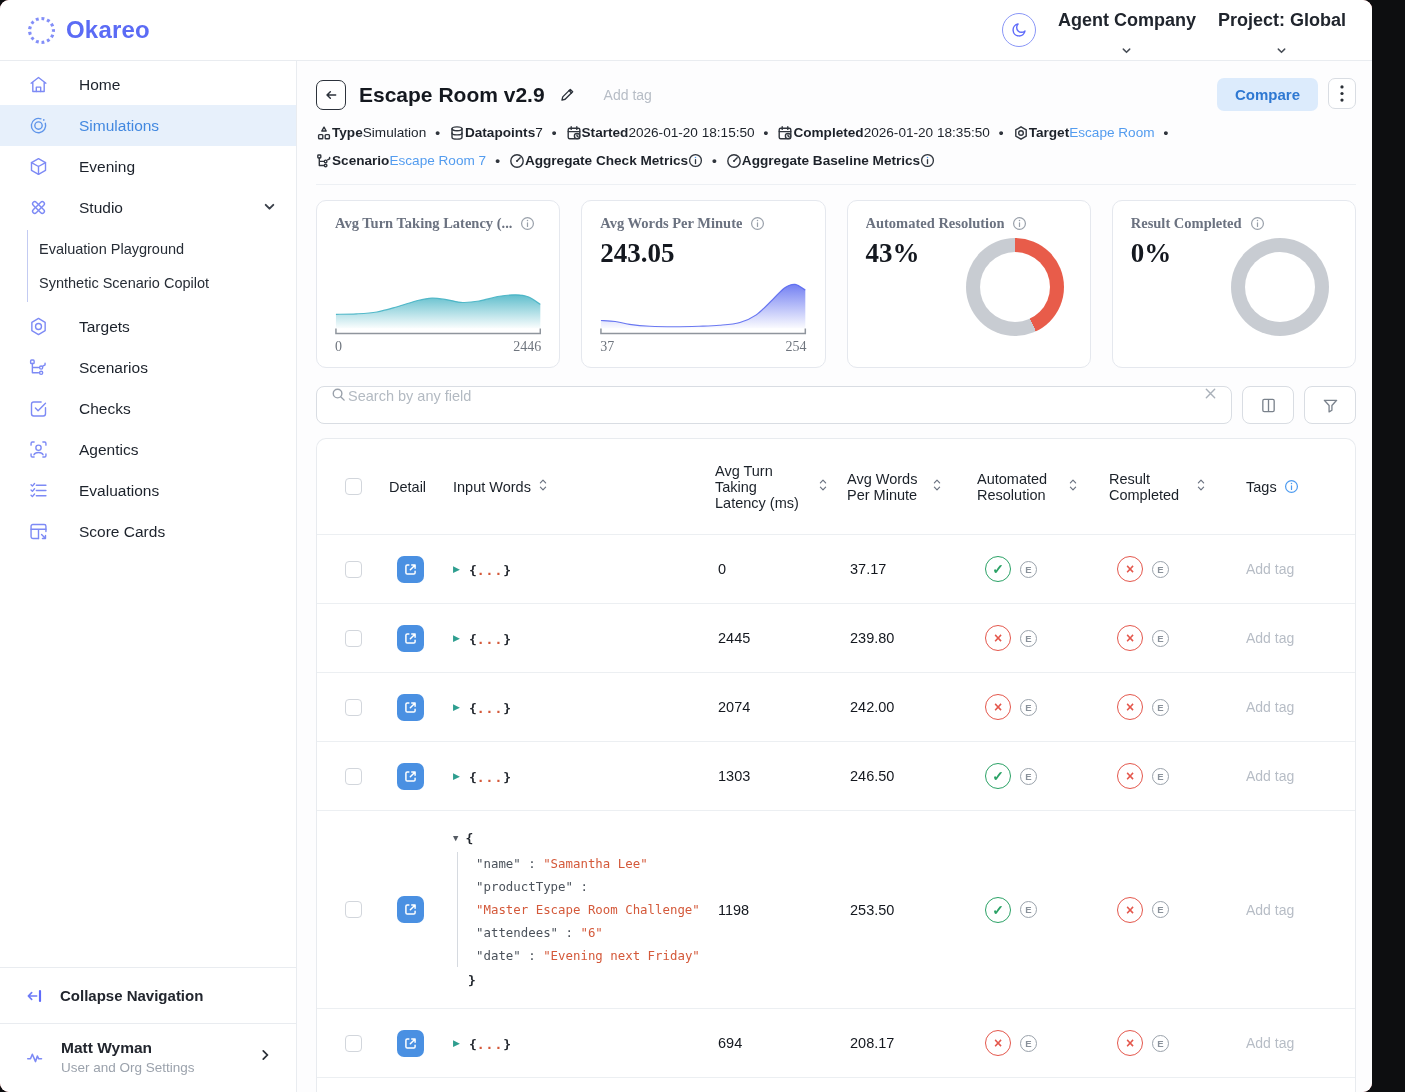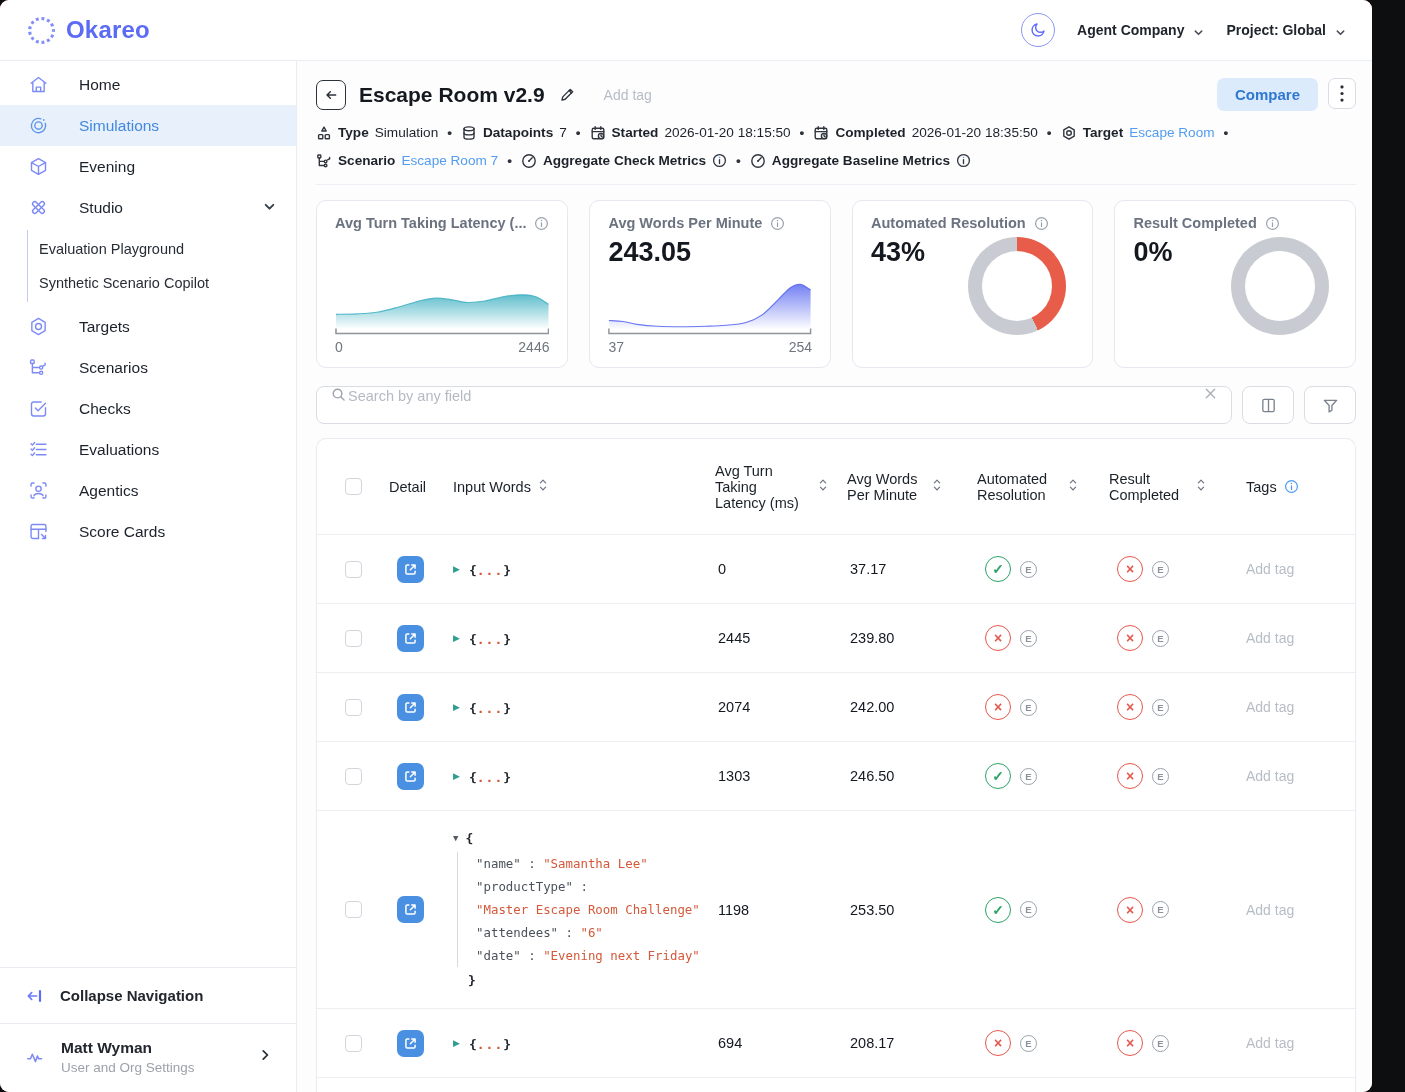--- a/index.html
+++ b/index.html
@@ -6,21 +6,21 @@
   *{box-sizing:border-box;}
   .app{width:1372px;height:1092px;background:#fca5a5;border-radius:9px;overflow:hidden;display:flex;flex-direction:column;}
 
   
   .topbar{height:61px;flex:0 0 61px;display:flex;align-items:center;padding:0 26px 0 28px;border-bottom:1px solid #e9ecf0;background:#fff;}
   .brand{display:flex;align-items:center;gap:11px;}
   .brand-mark{width:27px;height:27px;border-radius:50%;border:3px dotted #6d7bf7;opacity:.85;}
   .brand-name{font-size:24px;font-weight:800;color:#5b6bf5;letter-spacing:.2px;}
   .topbar-right{margin-left:auto;display:flex;align-items:center;gap:22px;}
   .moon-btn{width:34px;height:34px;border-radius:50%;border:1.6px solid #8a97f7;background:#fff;display:flex;align-items:center;justify-content:center;cursor:pointer;}
-  .menu-chip{display:flex;align-items:center;gap:9px;font-size:14px;font-weight:600;color:#20252d;cursor:pointer;}
+  .menu-chip{display:flex;align-items:center;gap:9px;font-size:18px;font-weight:600;color:#20252d;cursor:pointer;flex-direction:column;}
   .chev{width:11px;height:11px;}
 
   
   .shell{flex:1;display:flex;min-height:0;}
 
   
   .sidebar{width:297px;flex:0 0 297px;border-right:1px solid #e9ecf0;display:flex;flex-direction:column;background:#fff;}
   .nav{padding-top:3px;}
   .nav-item{height:41px;display:flex;align-items:center;gap:30px;padding-left:28px;padding-right:20px;font-size:15.5px;color:#1c222b;cursor:pointer;}
   .nav-item .nicon{width:21px;height:21px;flex:0 0 21px;display:flex;align-items:center;justify-content:center;}
@@ -46,31 +46,31 @@
   .page-title{font-size:21px;font-weight:700;color:#14181f;}
   .edit-btn{background:none;border:none;padding:0;cursor:pointer;display:flex;}
   .addtag-top{font-size:14px;color:#b7bdc6;margin-left:14px;cursor:pointer;}
   .mh-actions{margin-left:auto;display:flex;gap:10px;}
   .compare-btn{background:#dcebfc;color:#2e78d2;border:none;border-radius:7px;font-size:15px;font-weight:600;padding:8px 18px;cursor:pointer;font-family:inherit;}
   .kebab-btn{width:28px;height:31px;border:1px solid #d9dde3;border-radius:7px;background:#fff;display:flex;align-items:center;justify-content:center;cursor:pointer;}
 
   .meta{margin-top:11px;font-size:13.6px;color:#1d222a;}
   .meta-line{display:flex;align-items:center;flex-wrap:wrap;row-gap:7px;line-height:21px;}
   .meta-line + .meta-line{margin-top:7px;}
-  .mi{display:flex;align-items:center;gap:6px;}
+  .mi{display:flex;align-items:center;}
   .mi svg{stroke:#30353d;fill:none;stroke-width:1.4;stroke-linecap:round;stroke-linejoin:round;}
   .mi b{font-weight:700;}
   .mi .mlink{color:#539cef;cursor:pointer;}
   .dotsep{margin:0 9px;color:#30353d;font-weight:700;}
   .info-i{display:inline-flex;cursor:pointer;}
 
   .meta-divider{height:1px;background:#edf0f4;margin-top:13px;}
 
   
-  .cards{margin-top:15px;display:grid;grid-template-columns:repeat(4,1fr);gap:21px;}
+  .cards{margin-top:15px;display:grid;grid-template-columns:repeat(4,1fr);gap:21px;font-family:Liberation Serif, serif;}
   .card{background:#fff;border:1px solid #e5e8ee;border-radius:10px;height:168px;padding:14px 18px 12px 18px;display:flex;flex-direction:column;}
   .card-title-row{display:flex;align-items:center;gap:8px;color:#6b7280;font-size:14.5px;font-weight:600;}
   .card-title{white-space:nowrap;overflow:hidden;}
   .card-value{font-size:27px;font-weight:700;color:#14181f;margin-top:6px;}
   .spark-wrap{margin-top:auto;}
   .spark{width:100%;height:64px;display:block;}
   .axis-labels{display:flex;justify-content:space-between;font-size:14px;color:#6f757e;margin-top:1px;}
   .donut-card-body{display:flex;align-items:flex-start;margin-top:4px;flex:1;}
   .donut{width:98px;height:98px;border-radius:50%;position:relative;margin-left:auto;margin-right:8px;margin-top:2px;}
   .donut-hole{position:absolute;inset:14px;background:#fff;border-radius:50%;}
@@ -225,34 +225,34 @@
               <svg width="21" height="21" viewBox="0 0 24 24">
                 <path d="M20 11v7a2.5 2.5 0 0 1-2.5 2.5h-11A2.5 2.5 0 0 1 4 18V7a2.5 2.5 0 0 1 2.5-2.5H15"></path>
                 <path d="M8.5 11.5l3 3L20 6"></path>
               </svg>
             </span>
           <span>Checks</span>
         </div>
         <div class="nav-item">
           <span class="nicon">
               <svg width="21" height="21" viewBox="0 0 24 24">
-                <path d="M9.5 6h11M9.5 12h11M9.5 18h11M3.5 5.5l1.5 1.5L7.5 4M3.5 11.5 5 13l2.5-3M3.5 17.5 5 19l2.5-3"></path>
-              </svg>
-            </span>
-          <span>Evaluations</span>
-        </div>
-        <div class="nav-item">
-          <span class="nicon">
-              <svg width="21" height="21" viewBox="0 0 24 24">
                 <circle cx="12" cy="10" r="3"></circle>
                 <path d="M6.8 18c1.2-3.4 9.2-3.4 10.4 0"></path>
                 <path d="M3.5 7V5a1.5 1.5 0 0 1 1.5-1.5h2M17 3.5h2A1.5 1.5 0 0 1 20.5 5v2M20.5 17v2a1.5 1.5 0 0 1-1.5 1.5h-2M7 20.5H5A1.5 1.5 0 0 1 3.5 19v-2" stroke-dasharray="0"></path>
               </svg>
             </span>
           <span>Agentics</span>
+        </div>
+        <div class="nav-item">
+          <span class="nicon">
+              <svg width="21" height="21" viewBox="0 0 24 24">
+                <path d="M9.5 6h11M9.5 12h11M9.5 18h11M3.5 5.5l1.5 1.5L7.5 4M3.5 11.5 5 13l2.5-3M3.5 17.5 5 19l2.5-3"></path>
+              </svg>
+            </span>
+          <span>Evaluations</span>
         </div>
         <div class="nav-item">
           <span class="nicon">
               <svg width="21" height="21" viewBox="0 0 24 24">
                 <path d="M20.5 12V6A2 2 0 0 0 18.5 4h-13a2 2 0 0 0-2 2v12a2 2 0 0 0 2 2H12"></path>
                 <path d="M3.5 9.5h17M12 9.5V20"></path>
                 <path d="M15.5 15.5l4.5 4.5M20 16.5V20h-3.5"></path>
               </svg>
             </span>
           <span>Score Cards</span>

